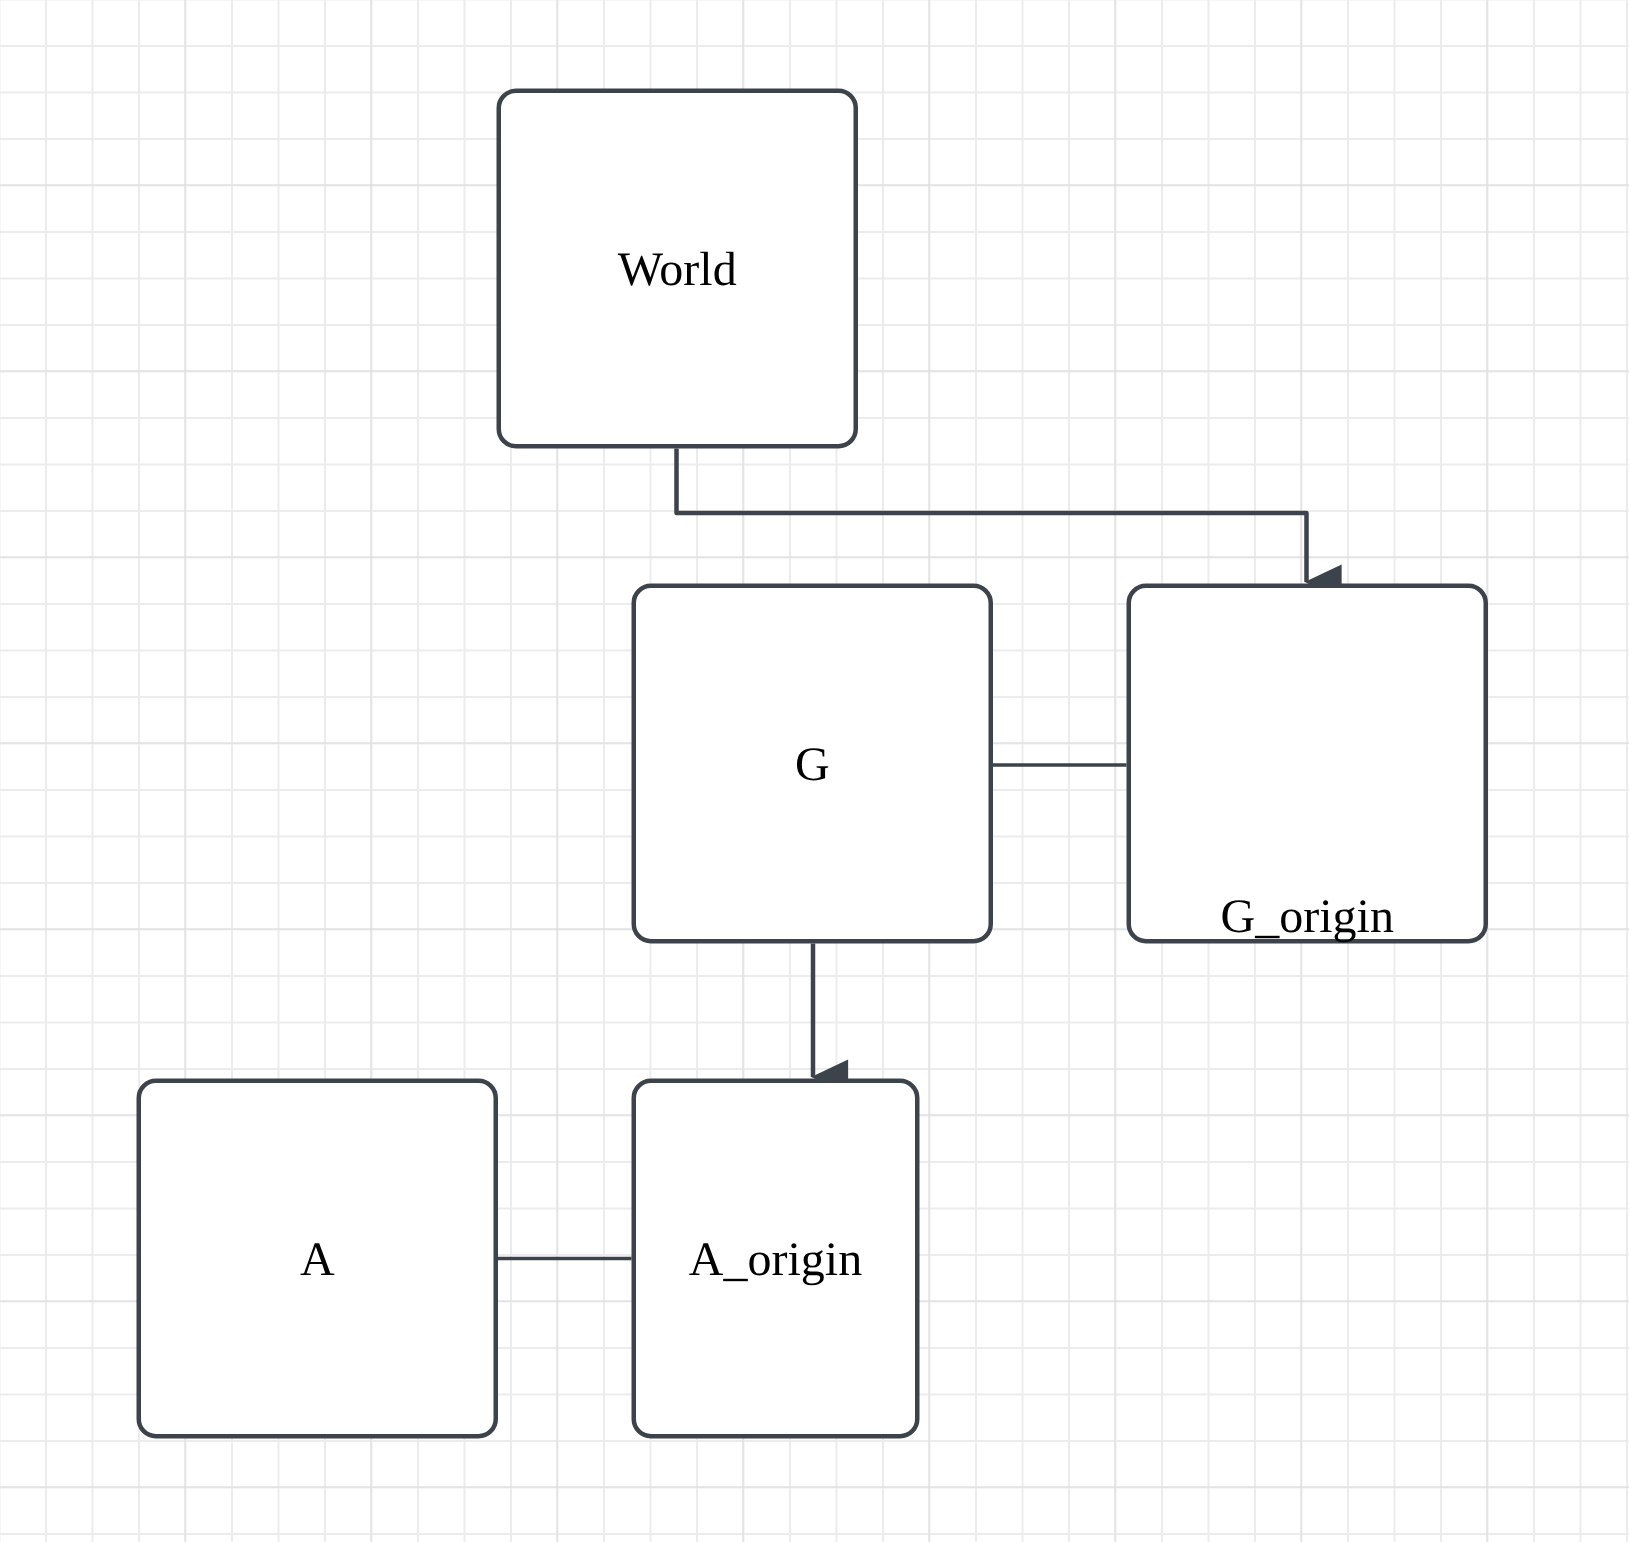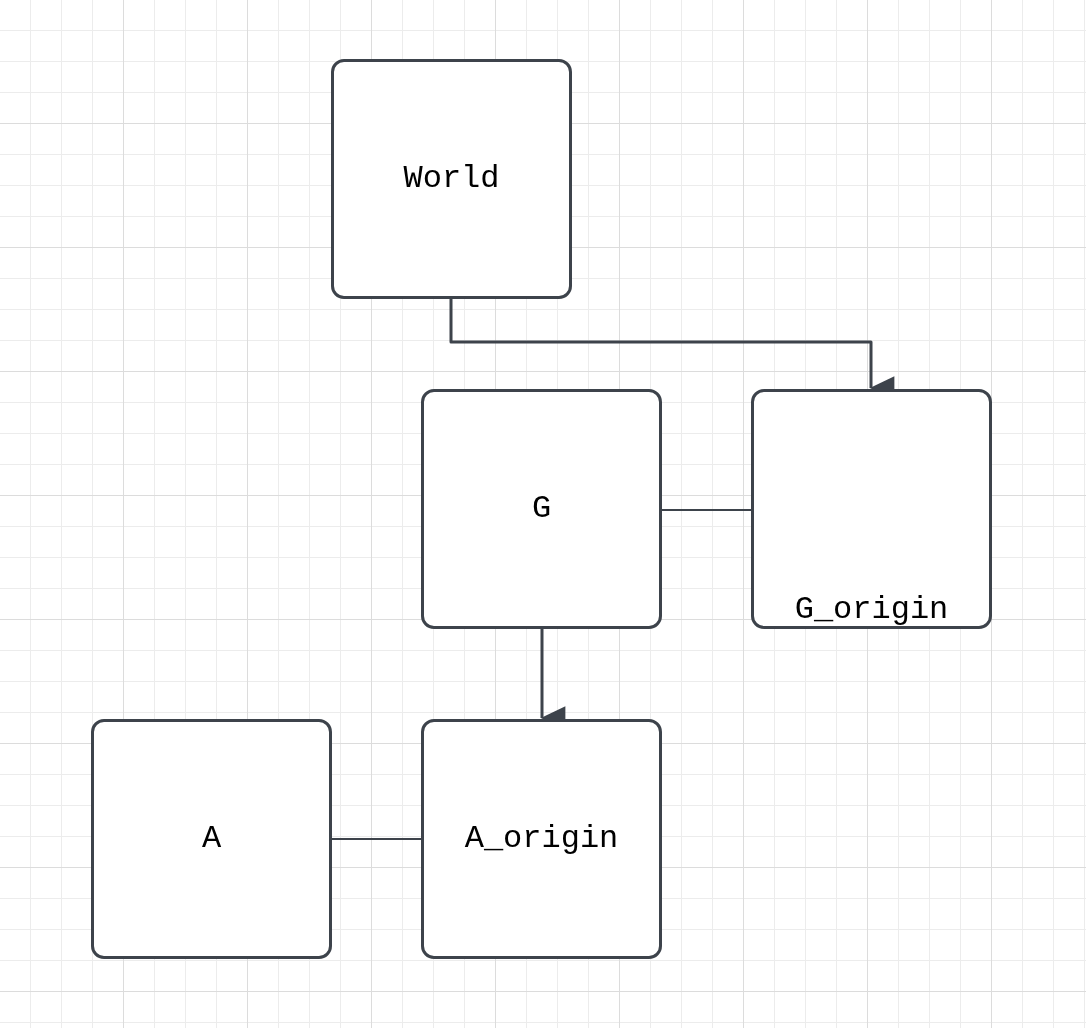--- a/index.html
+++ b/index.html
@@ -41,21 +41,21 @@
     position: absolute;
     box-sizing: border-box;
     background: #ffffff;
     border: 3px solid #3d434b;
     border-radius: 13px;
     display: flex;
     align-items: center;
     justify-content: center;
   }
   .node-label {
-    font-family: Liberation Mono, monospace;
+    font-family: Liberation Serif, serif;
     font-size: 32px;
     line-height: 1;
     color: #000000;
     letter-spacing: 0px;
     white-space: nowrap;
     user-select: none;
   }
 </style>
 </head>
 <body>
@@ -87,17 +87,17 @@
   </div>
 
   <div class="node" style="left: 751px; top: 389px; width: 241px; height: 240px; background: rgb(255, 255, 255); border: 3px solid rgb(61, 67, 75); border-radius: 13px; align-items: flex-end;">
     <span class="node-label" style="color: rgb(0, 0, 0); font-size: 32px;">G_origin</span>
   </div>
 
   <div class="node" style="left: 91px; top: 719px; width: 241px; height: 240px; background: rgb(255, 255, 255); border: 3px solid rgb(61, 67, 75); border-radius: 13px;">
     <span class="node-label" style="color: rgb(0, 0, 0); font-size: 32px;">A</span>
   </div>
 
-  <div class="node" style="left: 421px; top: 719px; width: 241px; height: 240px; background: rgb(255, 255, 255); border: 3px solid rgb(61, 67, 75); border-radius: 13px;">
+  <div class="node" style="left: 421px; top: 719px; width: 192px; height: 240px; background: rgb(255, 255, 255); border: 3px solid rgb(61, 67, 75); border-radius: 13px;">
     <span class="node-label" style="color: rgb(0, 0, 0); font-size: 32px;">A_origin</span>
   </div>
 
 </div>
 
 </body></html>

